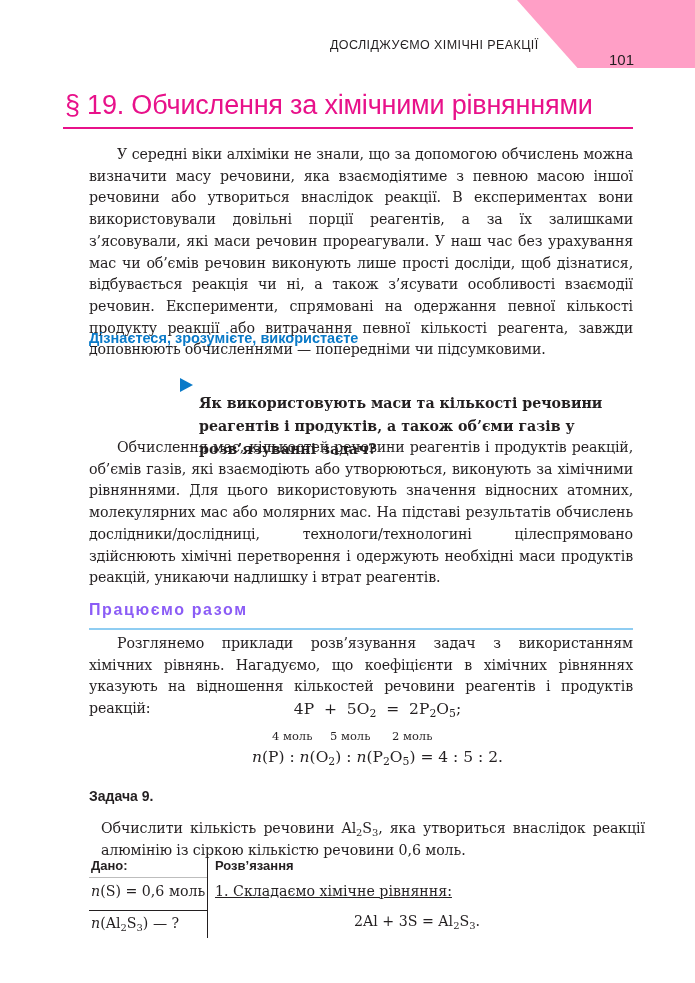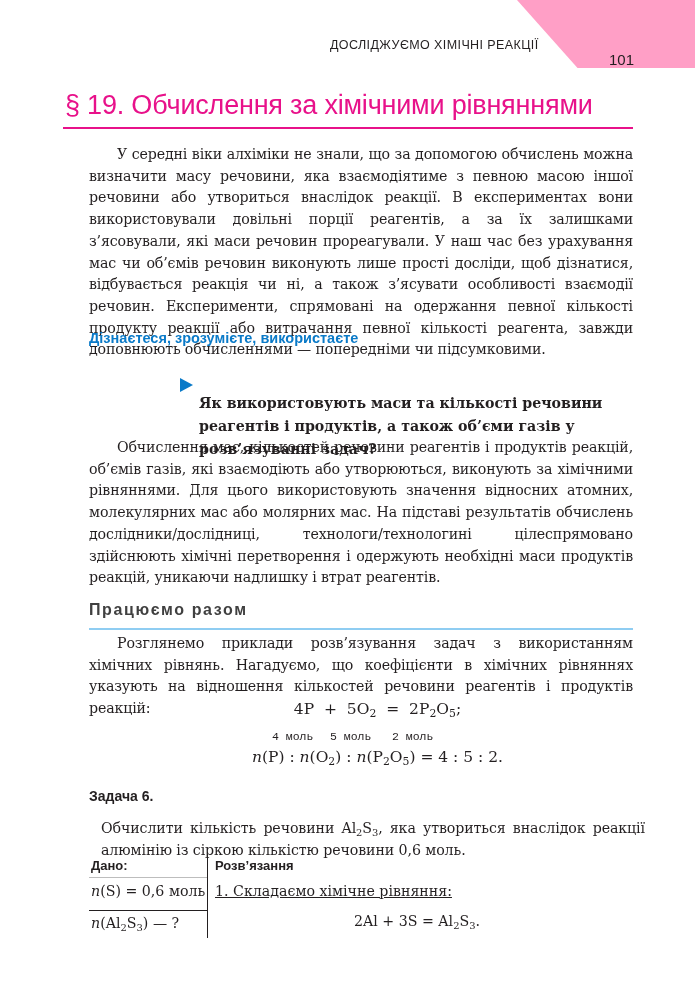--- a/index.html
+++ b/index.html
@@ -16,27 +16,27 @@
   .title-rule { position: absolute; top: 127px; left: 63px; width: 570px; height: 2px; background: #e8118a; }
   .para { position: absolute; left: 89px; width: 544px; font-size: 14.2px; line-height: 21.7px;
           text-align: justify; margin: 0; text-indent: 28px; letter-spacing: -0.15px; }
   .p1 { top: 144px; }
   .learn-head { position: absolute; top: 330px; left: 89px; font-family: "Liberation Sans", sans-serif;
           font-size: 14.5px; font-weight: bold; color: #0a7ac8; }
   .bullet { position: absolute; top: 377px; left: 178px; width: 16px; height: 16px; }
   .bullet-text { position: absolute; top: 376px; left: 183px; width: 440px; font-size: 14.2px; line-height: 23px; margin: 16px; font-weight: bold; }
   .p2 { top: 437px; }
   .work-head { position: absolute; top: 601px; left: 89px; font-family: "Liberation Sans", sans-serif;
-          font-size: 16px; font-weight: bold; color: #404040; letter-spacing: 1.6px; }
+          font-size: 16px; font-weight: bold; color: #8b5cf6; letter-spacing: 1.6px; }
   .work-rule { position: absolute; top: 628px; left: 89px; width: 544px; height: 2px; background: #8fcdf2; }
   .p3 { top: 633px; }
   .eq { position: absolute; left: 0; width: 695px; text-align: center; font-size: 15.5px; }
   .eq1 { top: 700px; left: 30px; }
   .eq-moles { position: absolute; top: 729px; left: 272px; font-size: 11.5px; }
-  .eq-moles span { display: inline-block; font-family: Liberation Mono, monospace; }
+  .eq-moles span { display: inline-block; }
   .eq3 { top: 748px; left: 30px; }
   sub { font-size: 70%; vertical-align: -3px; line-height: 0; }
   .task-title { position: absolute; top: 788px; left: 89px; font-family: "Liberation Sans", sans-serif;
           font-size: 14px; font-weight: bold; }
   .task-text { position: absolute; top: 805px; left: 89px; width: 544px; font-size: 14.2px; line-height: 22px; margin: 12px; text-align: justify; letter-spacing: -0.1px; }
   .given-label { position: absolute; top: 858px; left: 91px; font-family: "Liberation Sans", sans-serif; font-size: 13px; font-weight: bold; }
   .sol-label { position: absolute; top: 858px; left: 215px; font-family: "Liberation Sans", sans-serif; font-size: 13px; font-weight: bold; }
   .vline { position: absolute; top: 854px; left: 207px; width: 1px; height: 84px; background: #231f20; }
   .hline1 { position: absolute; top: 877px; left: 89px; width: 118px; height: 1px; background: #bdbdbd; }
   .hline2 { position: absolute; top: 910px; left: 89px; width: 118px; height: 1px; background: #231f20; }
@@ -77,21 +77,21 @@
   &nbsp;<span>=</span>&nbsp;
   <span>2</span><span>P</span><sub>2</sub><span>O</span><sub>5</sub><span>;</span>
 </div>
 <div class="eq-moles">
   <span style="width:58px">4 моль</span><span style="width:62px">5 моль</span><span>2 моль</span>
 </div>
 <div class="eq eq3">
   <i>n</i><span>(P)</span><span> : </span><i>n</i><span>(O</span><sub>2</sub><span>)</span><span> : </span><i>n</i><span>(P</span><sub>2</sub><span>O</span><sub>5</sub><span>)</span><span> = 4 : 5 : 2.</span>
 </div>
 
-<div class="task-title">Задача 6.</div>
+<div class="task-title">Задача 9.</div>
 <p class="task-text"><span>Обчислити кількість речовини Al</span><sub>2</sub><span>S</span><sub>3</sub><span>, яка утвориться внаслідок реакції алюмінію із сіркою кількістю речовини 0,6 моль.</span></p>
 
 <div class="given-label">Дано:</div>
 <div class="sol-label">Розв’язання</div>
 <div class="vline"></div>
 <div class="hline1"></div>
 <div class="hline2"></div>
 
 <div class="given1"><i>n</i><span>(S) = 0,6 моль</span></div>
 <div class="given2"><i>n</i><span>(Al</span><sub>2</sub><span>S</span><sub>3</sub><span>) — ?</span></div>

